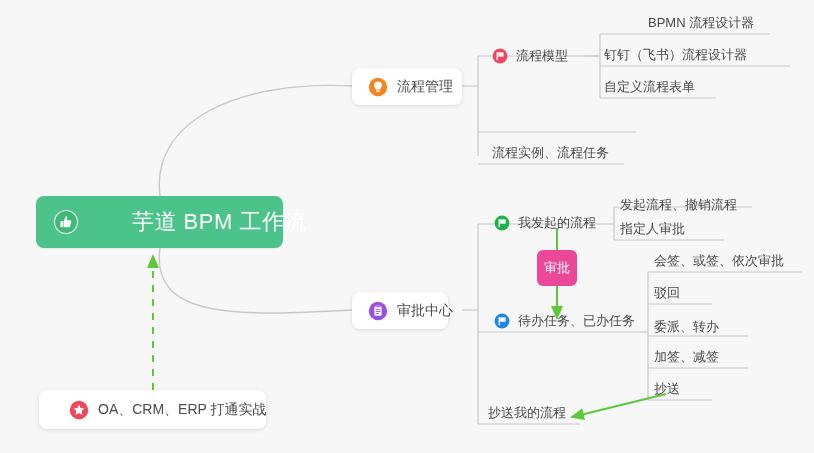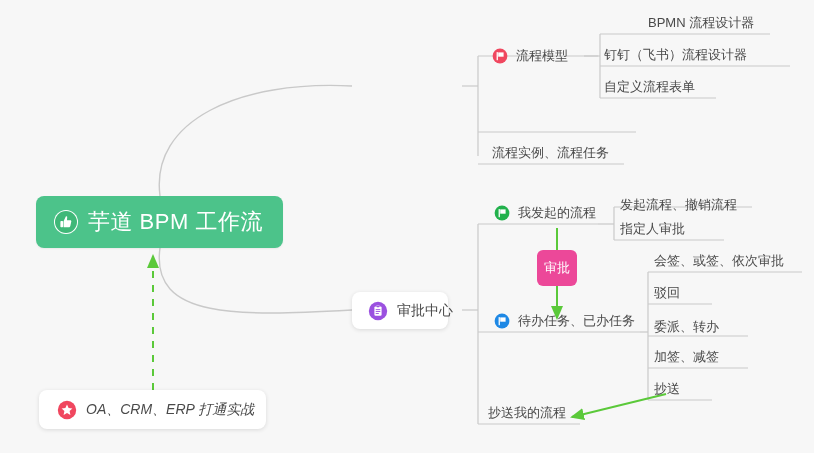--- a/index.html
+++ b/index.html
@@ -34,20 +34,21 @@
     top: 196px;
     width: 247px;
     height: 52px;
     background: #4CC38A;
     border-radius: 8px;
     box-sizing: border-box;
     display: flex;
     align-items: center;
     padding-left: 18px;
     box-shadow: 0 1px 2px rgba(0,0,0,0.06);
+    gap: 44px;
   }
   .root-label {
     color: #ffffff;
     font-size: 22px;
     letter-spacing: 0.5px;
     white-space: nowrap;
     margin-left: 10px;
   }
 
   
@@ -118,23 +119,22 @@
     position: absolute;
     left: 39px;
     top: 390px;
     width: 227px;
     height: 39px;
     background: #ffffff;
     border-radius: 8px;
     box-shadow: 0 1px 4px rgba(0,0,0,0.12);
     display: flex;
     align-items: center;
-    padding: 0 18px;
-    box-sizing: border-box;
-    font-style: italic;
+    padding: 0 30px;
+    box-sizing: border-box;
   }
   .callout .callout-text {
     font-size: 14px;
     color: #4a4a4a;
     white-space: nowrap;
     margin-left: 9px;
   }
 </style>
 </head>
 <body>
@@ -203,20 +203,32 @@
         <circle cx="12" cy="12" r="11" fill="#3FB878"></circle>
         <path d="M9.6 11.2 L11.8 6.6 C12.1 6.0 13.0 6.1 13.2 6.8 L13.0 10.2 L16.2 10.2
                  C17.0 10.2 17.5 10.9 17.3 11.6 L16.3 16.0 C16.1 16.8 15.5 17.3 14.8 17.3
                  L9.6 17.3 Z" fill="#ffffff"></path>
         <rect x="6.4" y="11.0" width="2.7" height="6.3" rx="0.8" fill="#ffffff"></rect>
       </svg>
     </span>
     <span class="root-label">芋道 BPM 工作流</span>
   </div>
 
+  <div class="card-node" style="left:352px; top:68px; width:110px; height:37px;">
+    <span class="badge">
+      <svg width="20" height="20" viewBox="0 0 20 20">
+        <circle cx="10" cy="10" r="9.2" fill="#F5851F"></circle>
+        <path d="M10 4.4 C12.3 4.4 14.0 6.1 14.0 8.2 C14.0 9.7 13.1 10.6 12.5 11.3
+                 L12.5 12.6 L7.5 12.6 L7.5 11.3 C6.9 10.6 6.0 9.7 6.0 8.2
+                 C6.0 6.1 7.7 4.4 10 4.4 Z" fill="#ffffff"></path>
+        <rect x="7.9" y="13.5" width="4.2" height="1.5" rx="0.7" fill="#ffffff"></rect>
+      </svg>
+    </span>
+    <span class="node-text">流程管理</span>
+  </div>
 
   <div class="card-node" style="left:352px; top:292px; width:96px; height:37px;">
     <span class="badge">
       <svg width="20" height="20" viewBox="0 0 20 20">
         <circle cx="10" cy="10" r="9.2" fill="#9B51E0"></circle>
         <rect x="6.4" y="5.4" width="7.2" height="9.4" rx="1.1" fill="#ffffff"></rect>
         <rect x="8.4" y="4.2" width="3.2" height="2.1" rx="0.8" fill="#ffffff"></rect>
         <rect x="8.4" y="4.4" width="3.2" height="1.9" rx="0.8" fill="#9B51E0"></rect>
         <rect x="7.7" y="8.2" width="4.6" height="0.9" fill="#9B51E0"></rect>
         <rect x="7.7" y="10.1" width="4.6" height="0.9" fill="#9B51E0"></rect>
@@ -247,21 +259,21 @@
   </div>
 
   <div class="leaf" style="left:604px; top:76px; height:22px;">
     <span class="leaf-text">自定义流程表单</span>
   </div>
 
   <div class="leaf" style="left:604px; top:44px; height:22px;">
     <span class="leaf-text">钉钉（飞书）流程设计器</span>
   </div>
 
-  <div class="leaf" style="left:494px; top:202px; height:22px;">
+  <div class="leaf" style="left:494px; top:212px; height:22px;">
     <span class="badge badge-sm">
       <svg width="16" height="16" viewBox="0 0 16 16">
         <circle cx="8" cy="8" r="7.4" fill="#22B14C"></circle>
         <rect x="4.6" y="4.0" width="1.3" height="8.3" rx="0.5" fill="#ffffff"></rect>
         <path d="M6.2 4.4 L11.6 4.4 L11.6 8.7 L6.2 8.7 Z" fill="#ffffff"></path>
       </svg>
     </span>
     <span class="leaf-text">我发起的流程</span>
   </div>
 

